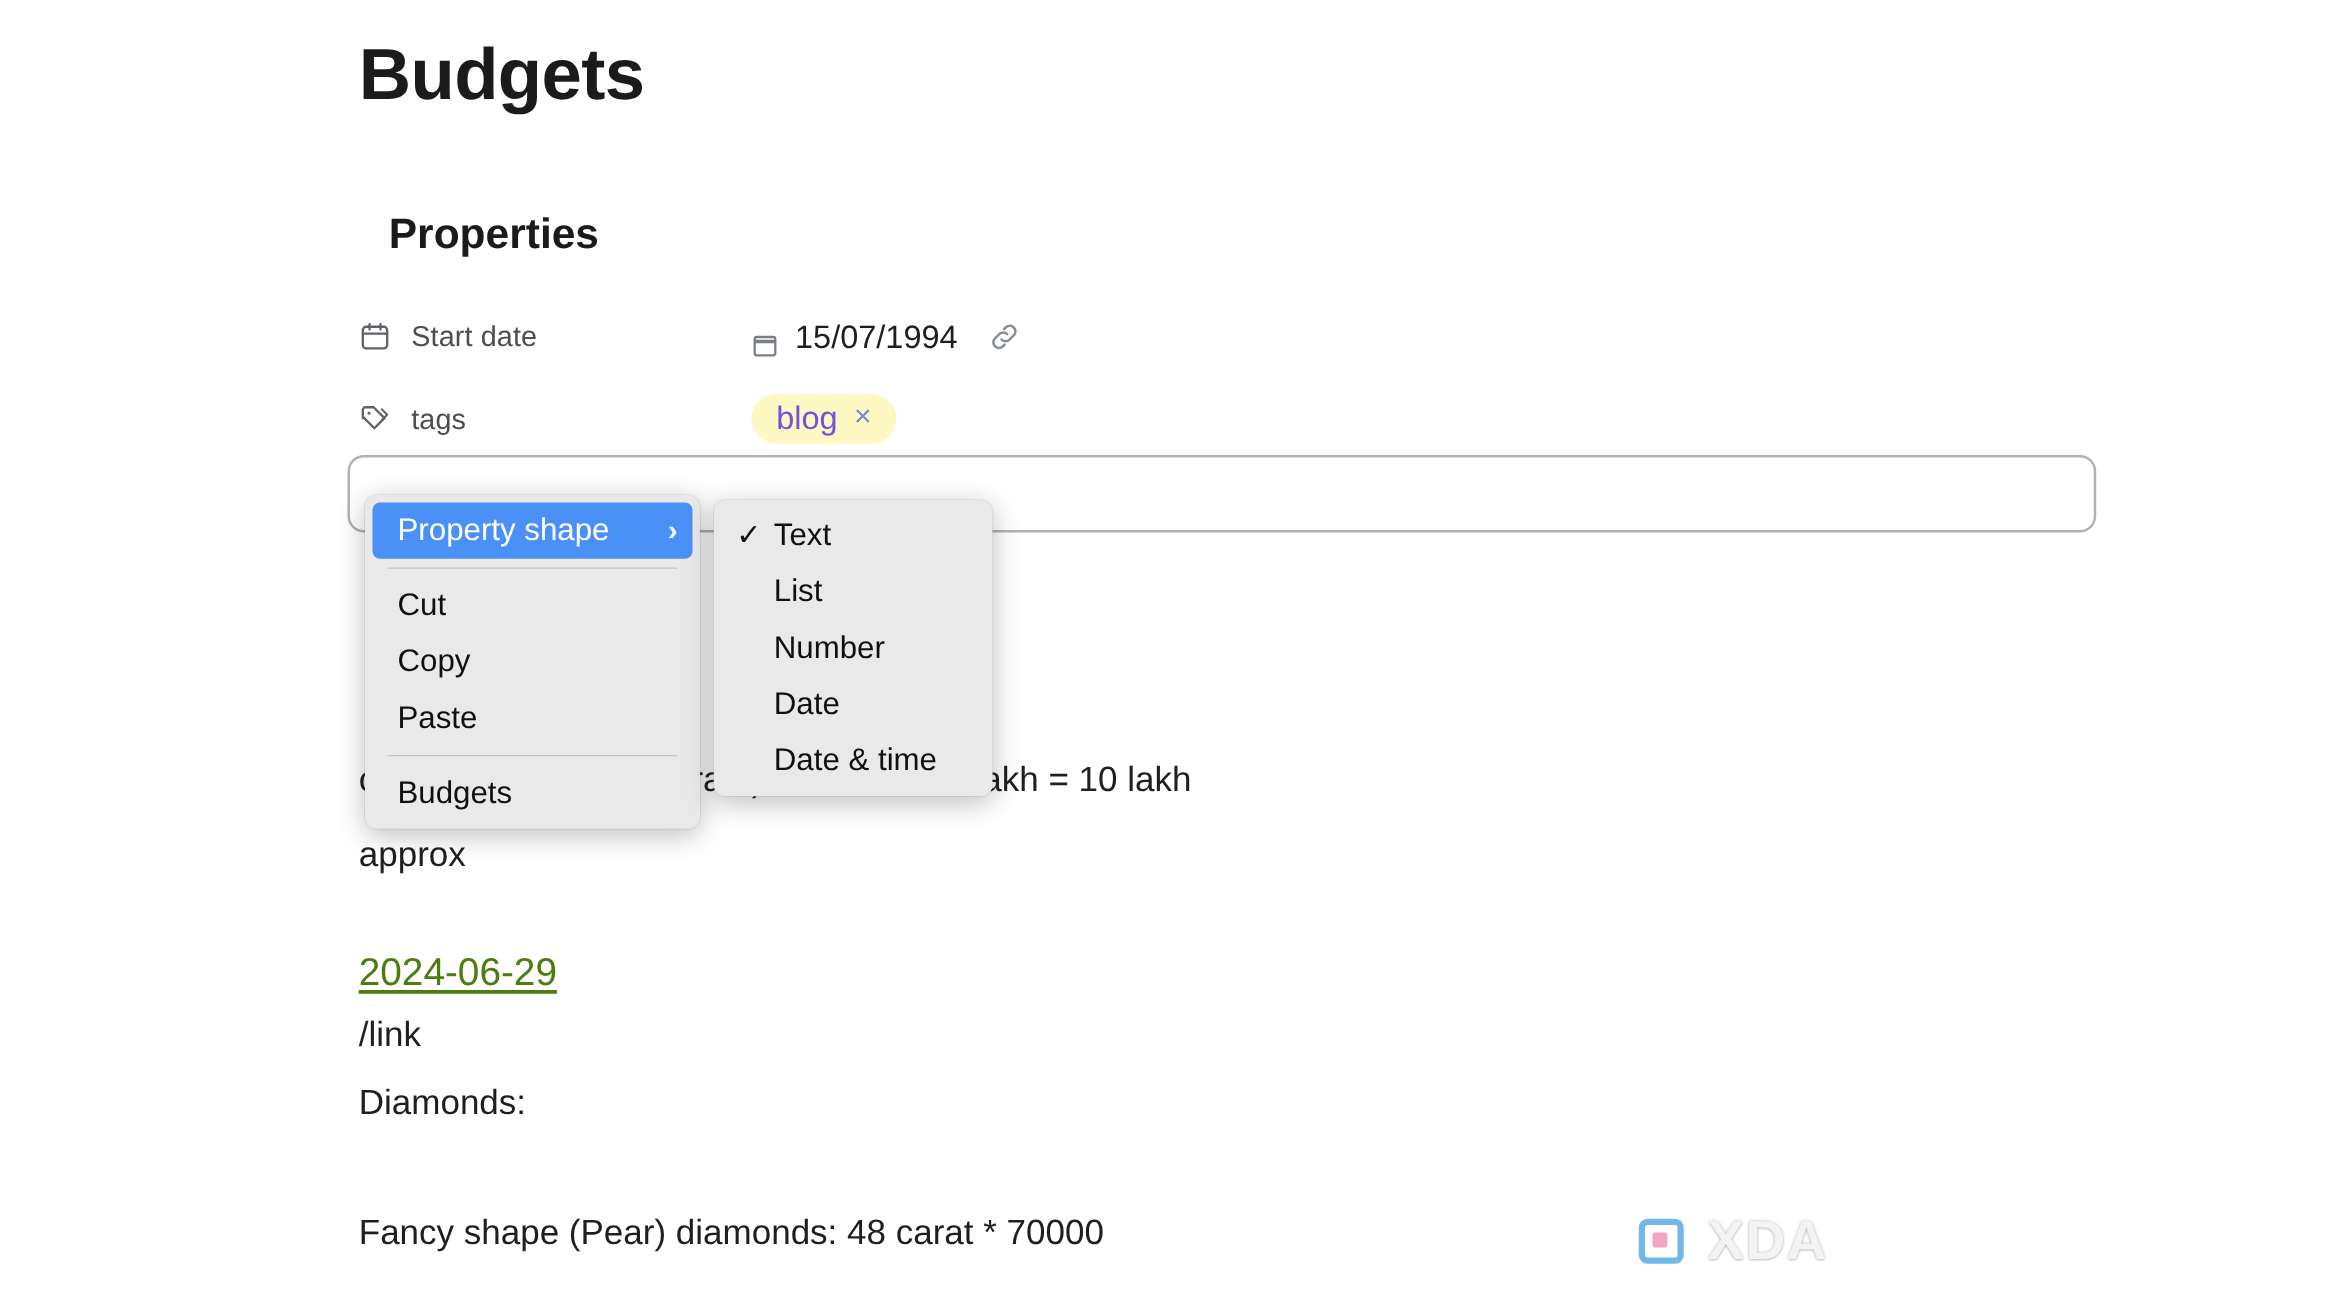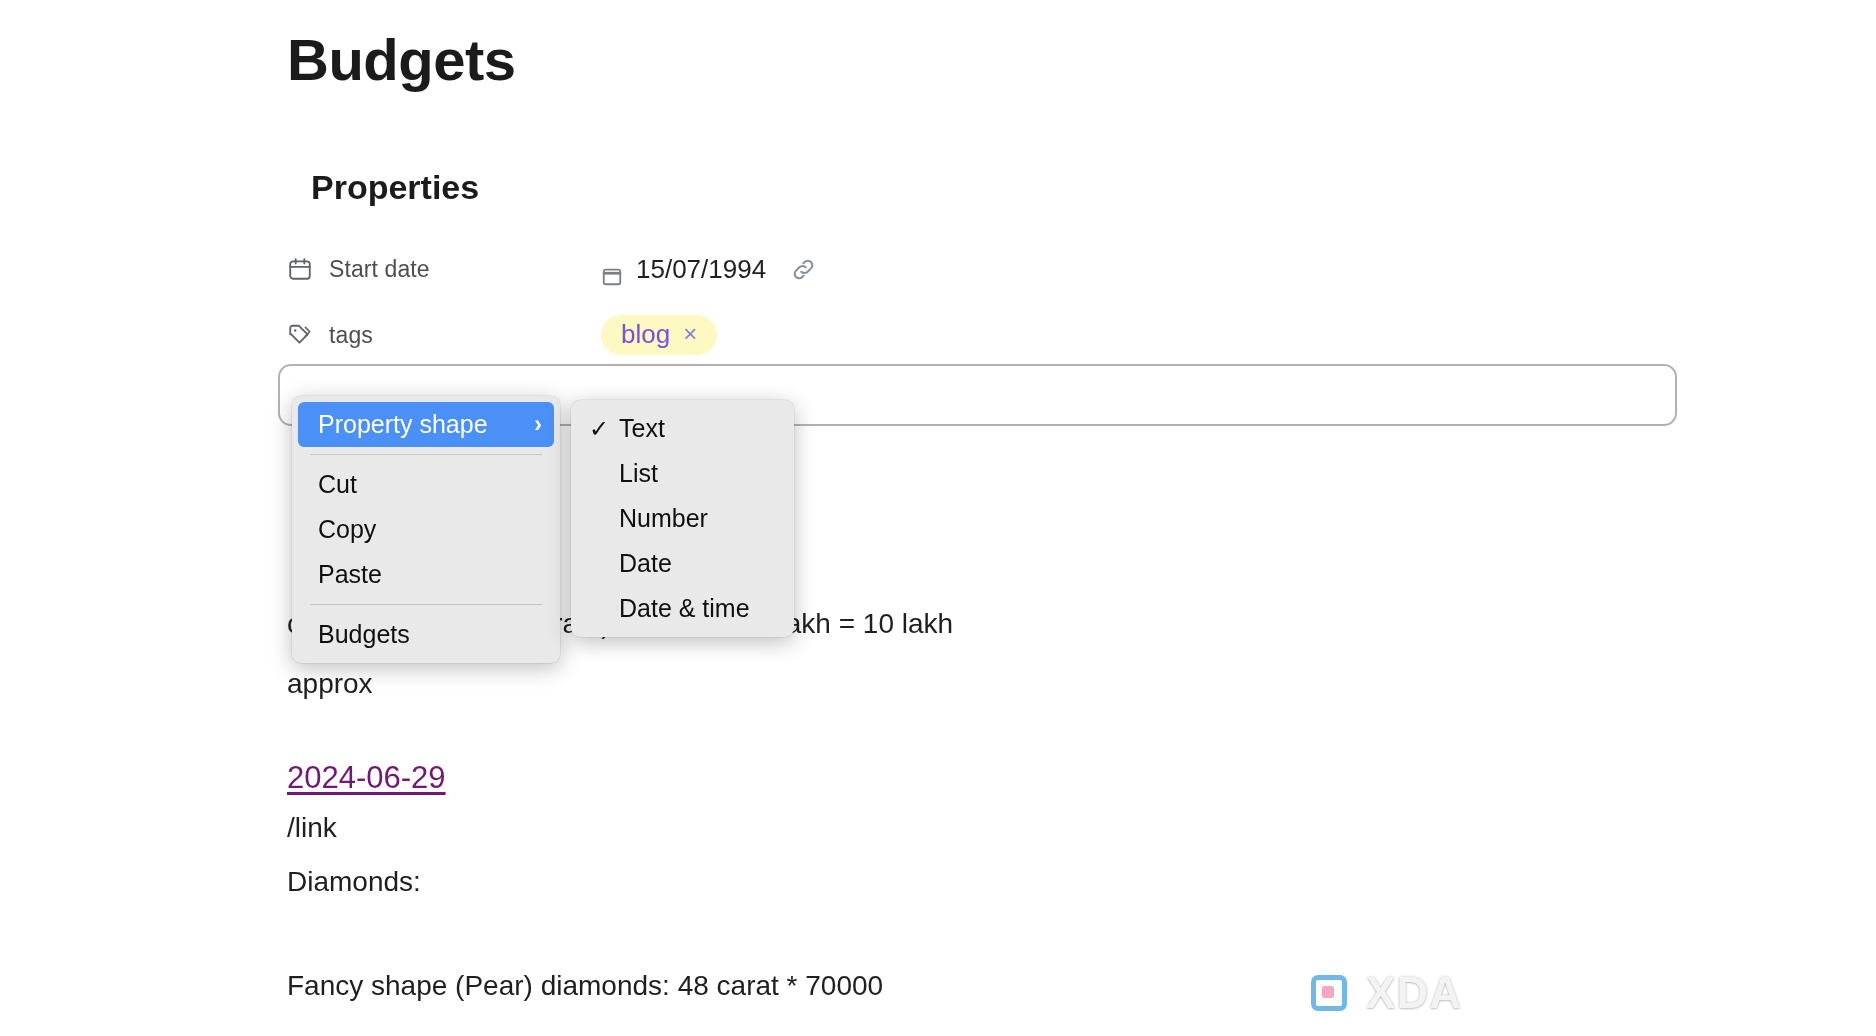--- a/index.html
+++ b/index.html
@@ -146,21 +146,21 @@
     white-space: nowrap;
   }
   .line-charges { top: 608px; }
   .line-approx  { top: 652px; margin-top: 16px; }
   .line-date-link { top: 760px; }
   .line-slashlink { top: 812px; }
   .line-diamonds  { top: 866px; }
   .line-fancy     { top: 970px; }
 
   .doc-link {
-    color: #701a75;
+    color: #4d7c0f;
     text-decoration: underline;
     text-underline-offset: 4px;
     font-size: 31px;
   }
 
   
   .ctx-menu {
     position: absolute;
     background: #e9e9ea;
     border-radius: 9px;

